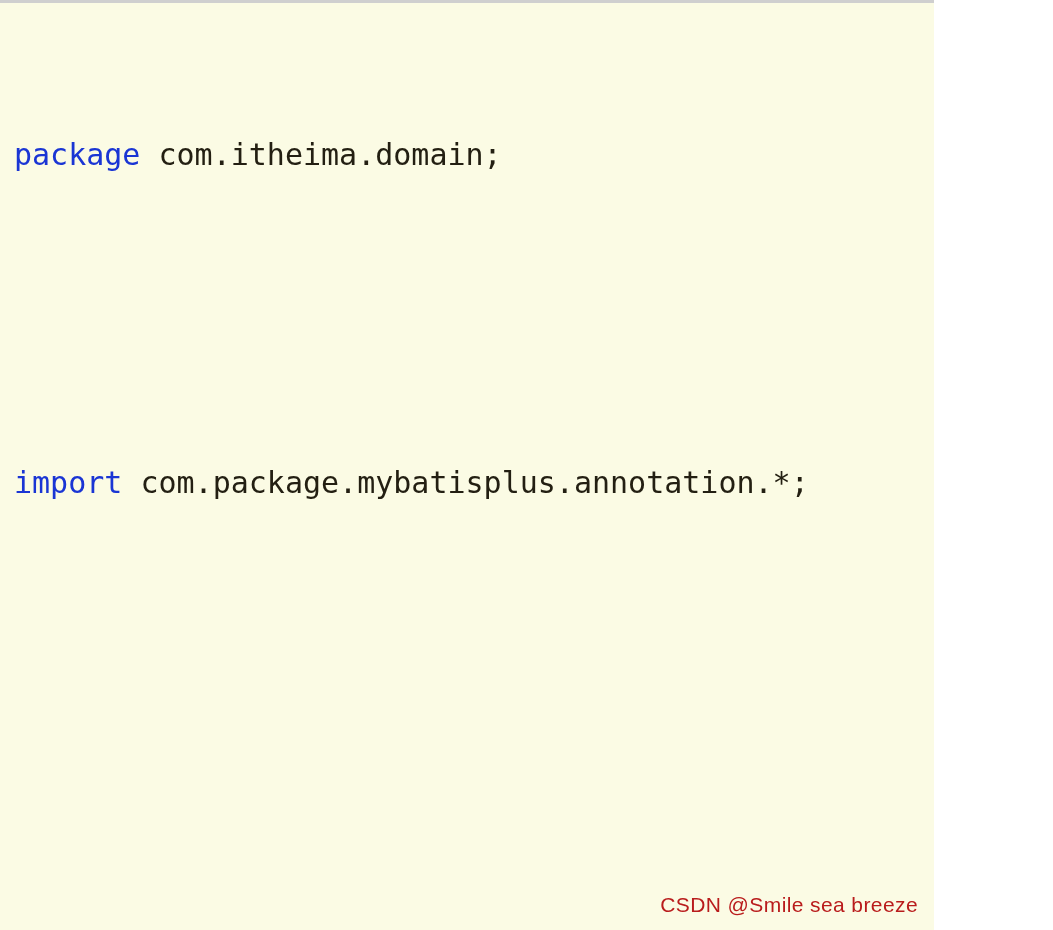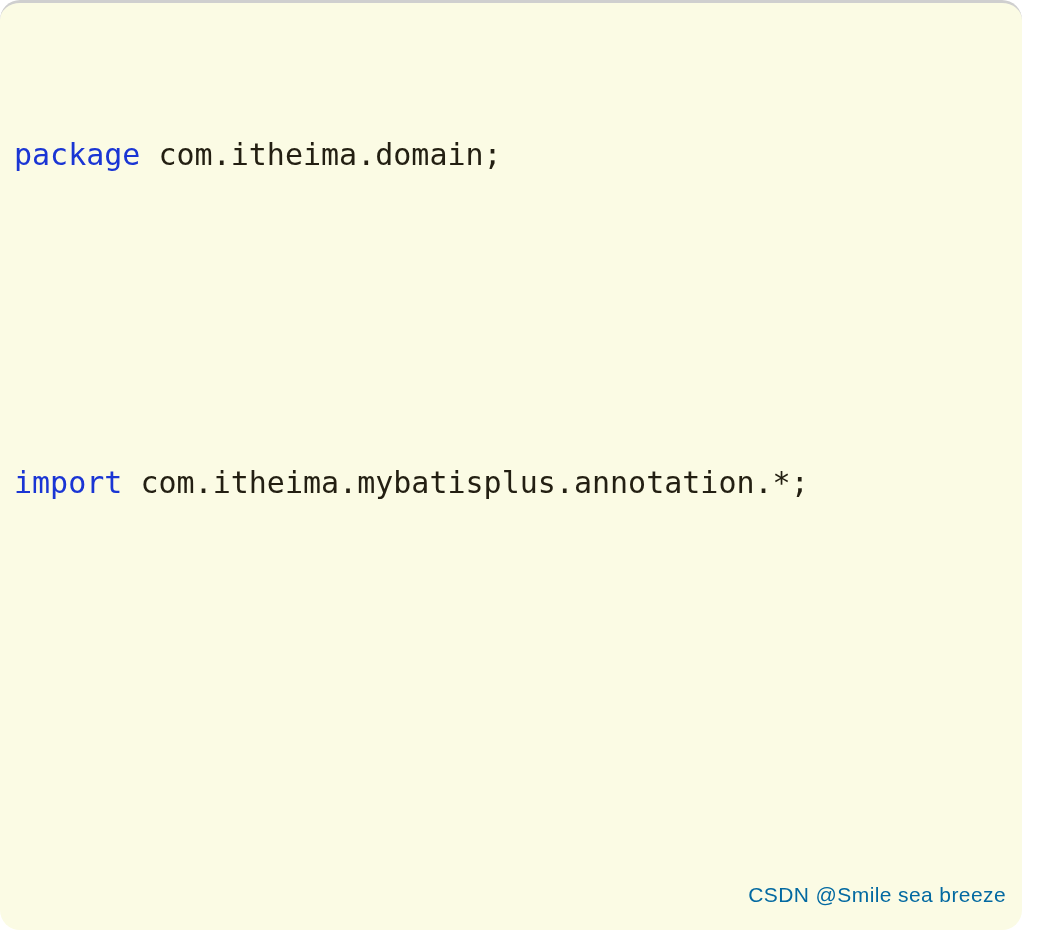--- a/index.html
+++ b/index.html
@@ -9,27 +9,26 @@
   }
   body {
     width: 1053px;
     height: 930px;
     overflow: hidden;
     font-family: "DejaVu Sans Mono", monospace;
   }
 
   #code-frame {
     position: relative;
-    width: 1022px;
+    width: 934px;
     height: 930px;
     box-sizing: border-box;
     background: #fbfbe4;
     border-top: 3px solid #cfcfcf;
     overflow: hidden;
-    border-radius: 20px;
   }
 
   #code-block {
     position: absolute;
     left: 14px;
     top: 8px;
     right: 0;
     font-family: "DejaVu Sans Mono", monospace;
     font-size: 30px;
     line-height: 41px;
@@ -45,40 +44,40 @@
   .code-line.blank { }
 
   
   .tok-keyword  { color: #1a35d4; }
   .tok-plain    { color: #231f12; }
   .tok-anno     { color: #b8952a; }
 
   #watermark {
     position: absolute;
     right: 16px;
-    bottom: 23px;
-    color: #0369a1;
+    bottom: 13px;
+    color: #b91c1c;
     font-family: "Liberation Sans", sans-serif;
     font-size: 21px;
     letter-spacing: 0.4px;
     white-space: pre;
   }
 </style>
 </head>
 <body>
 
 <div id="code-frame">
 
   <div id="code-block">
 
     <div class="code-line"><span class="tok-keyword">package</span><span class="tok-plain"> com.itheima.domain;</span></div>
 
     <div class="code-line blank">&nbsp;</div>
 
-    <div class="code-line"><span class="tok-keyword">import</span><span class="tok-plain"> com.itheima.mybatisplus.annotation.*;</span></div>
+    <div class="code-line"><span class="tok-keyword">import</span><span class="tok-plain"> com.package.mybatisplus.annotation.*;</span></div>
 
 
     <div class="code-line blank">&nbsp;</div>
 
     
 
     
 
     
 

